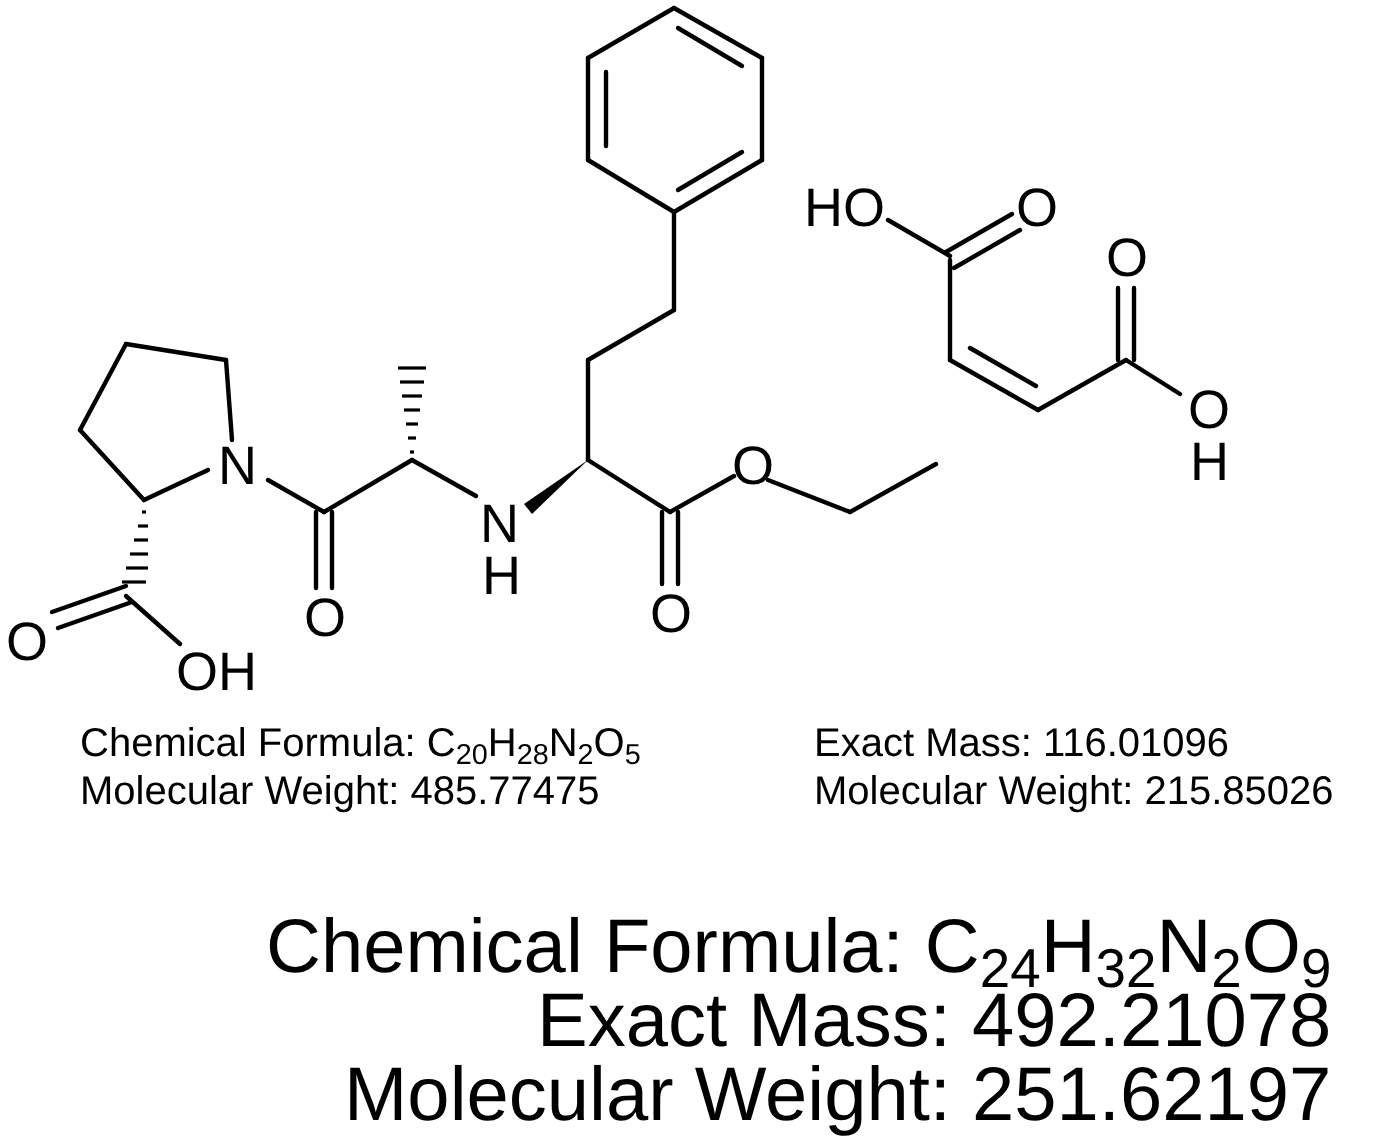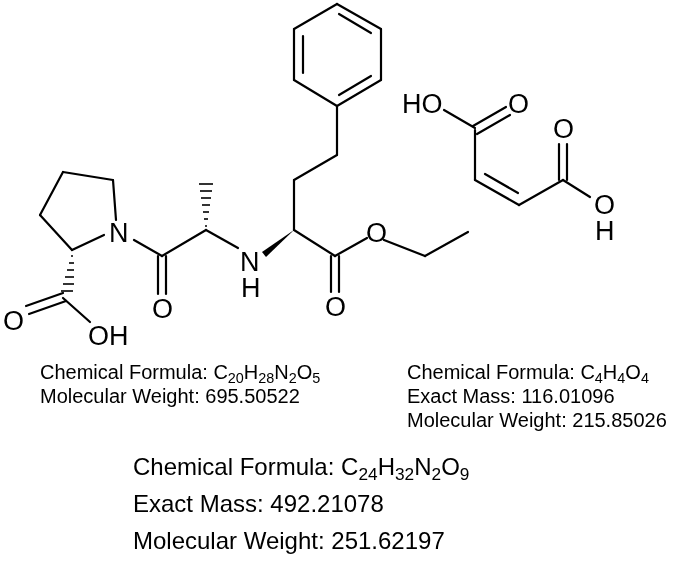--- a/index.html
+++ b/index.html
@@ -4,21 +4,21 @@
 <style>
   html, body { margin: 0; padding: 0; background: #ffffff; }
   body { width: 698px; height: 574px; position: relative; overflow: hidden;
          font-family: "Liberation Sans", sans-serif; color: #000; }
   #structure { position: absolute; left: 0; top: 0; }
   .atom { font-family: "Liberation Sans", sans-serif; font-size: 27px; fill: #000; }
   .info { position: absolute; line-height: 1; white-space: nowrap; }
   .info div { white-space: nowrap; }
   .small { font-size: 20px; }
   .small div { height: 24px; }
-  .big { font-size: 24px; }
+  .big { font-size: 38px; text-align: right; }
   .big div { height: 37px; }
   sub { font-size: 0.72em; vertical-align: -0.28em; line-height: 0; }
 </style>
 </head>
 <body>
 
 <svg id="structure" width="698" height="350" viewBox="0 0 698 350">
   <g stroke="#000" stroke-width="2.2" fill="none" stroke-linecap="round">
 
     <g>
@@ -122,27 +122,24 @@
   <text class="atom" x="508" y="113">O</text>
   <text class="atom" x="553" y="138">O</text>
   <text class="atom" x="594" y="214">O</text>
   <text class="atom" x="595" y="240">H</text>
 </svg>
 
 <div class="info small" style="left:40px; top:362px;">
   <div>
     <span>Chemical Formula: </span><span>C</span><sub>20</sub><span>H</span><sub>28</sub><span>N</span><sub>2</sub><span>O</span><sub>5</sub>
   </div>
-  <div>Molecular Weight: 695.50522</div>
+  <div>Molecular Weight: 485.77475</div>
 </div>
 
 <div class="info small" style="left:407px; top:362px;">
-  <div>
-    <span>Chemical Formula: </span><span>C</span><sub>4</sub><span>H</span><sub>4</sub><span>O</span><sub>4</sub>
-  </div>
   <div>Exact Mass: 116.01096</div>
   <div>Molecular Weight: 215.85026</div>
 </div>
 
 <div class="info big" style="left:133px; top:455px;">
   <div>
     <span>Chemical Formula: </span><span>C</span><sub>24</sub><span>H</span><sub>32</sub><span>N</span><sub>2</sub><span>O</span><sub>9</sub>
   </div>
   <div>Exact Mass: 492.21078</div>
   <div>Molecular Weight: 251.62197</div>

